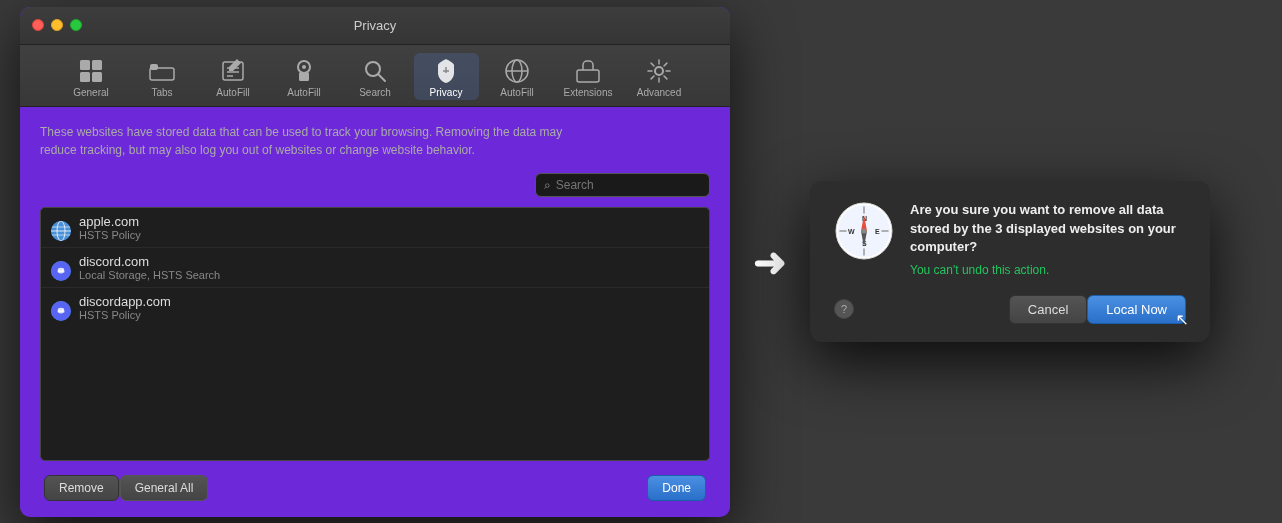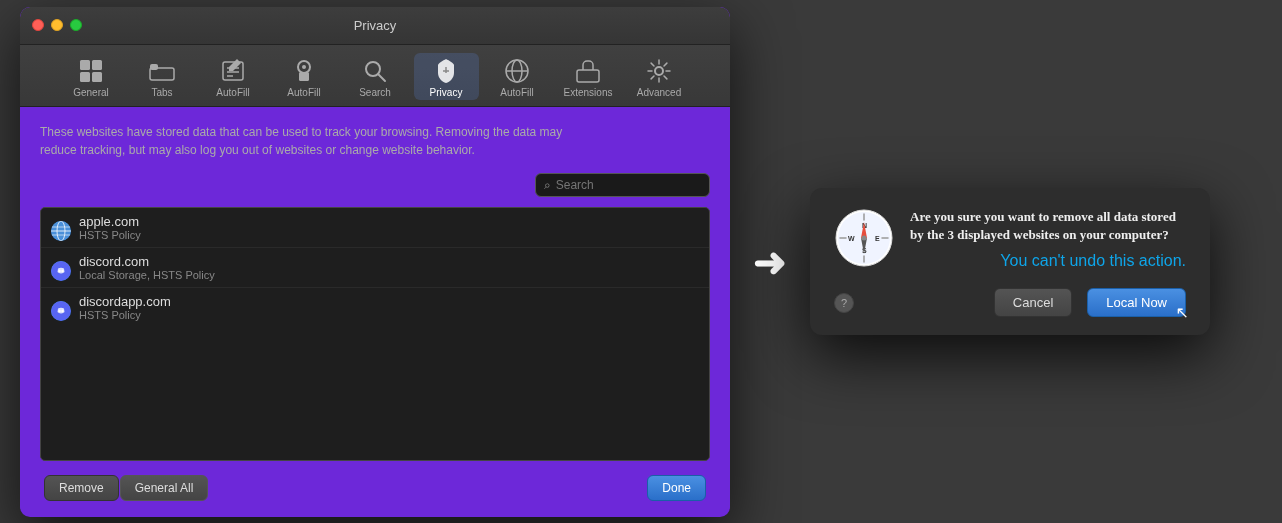--- a/index.html
+++ b/index.html
@@ -286,39 +286,37 @@
     }
 
     .alert-text-block { flex: 1; }
 
     .alert-title {
       color: #eee;
       font-size: 13px;
       font-weight: 600;
       line-height: 1.4;
       margin-bottom: 6px;
-      font-family: Liberation Serif, serif;
     }
 
     .alert-subtitle {
-      color: #0ea5e9;
-      font-size: 16px;
+      color: #22c55e;
+      font-size: 12px;
       line-height: 1.4;
-      text-align: right;
     }
 
     .alert-bottom {
       display: flex;
       justify-content: space-between;
       align-items: center;
     }
 
     .alert-buttons {
       display: flex;
-      gap: 15px;
+      gap: 0;
       margin-left: auto;
     }
 
     .btn-cancel {
       background: linear-gradient(to bottom, #545454, #444);
       color: #ddd;
       border: 1px solid #333;
       padding: 6px 18px;
       border-radius: 6px;
       font-size: 13px;
@@ -483,21 +481,21 @@
         <div class="site-globe">
           <svg width="20" height="20" viewBox="0 0 20 20">
             <circle cx="10" cy="10" r="10" fill="#5865F2"></circle>
             <path d="M7 7.5 C8.5 6.5 11.5 6.5 13 7.5 L13.5 11 C13.5 11 12 12.5 10 12.5 C8 12.5 6.5 11 6.5 11 Z" fill="white" opacity="0.8"></path>
             <circle cx="8.5" cy="10" r="1.2" fill="white"></circle>
             <circle cx="11.5" cy="10" r="1.2" fill="white"></circle>
           </svg>
         </div>
         <div class="site-info">
           <span class="site-name">discord.com</span>
-          <span class="site-meta">Local Storage, HSTS Policy</span>
+          <span class="site-meta">Local Storage, HSTS Search</span>
         </div>
       </div>
       <div class="site-row">
         <div class="site-globe">
           <svg width="20" height="20" viewBox="0 0 20 20">
             <circle cx="10" cy="10" r="10" fill="#5865F2"></circle>
             <path d="M7 7.5 C8.5 6.5 11.5 6.5 13 7.5 L13.5 11 C13.5 11 12 12.5 10 12.5 C8 12.5 6.5 11 6.5 11 Z" fill="white" opacity="0.8"></path>
             <circle cx="8.5" cy="10" r="1.2" fill="white"></circle>
             <circle cx="11.5" cy="10" r="1.2" fill="white"></circle>
           </svg>

